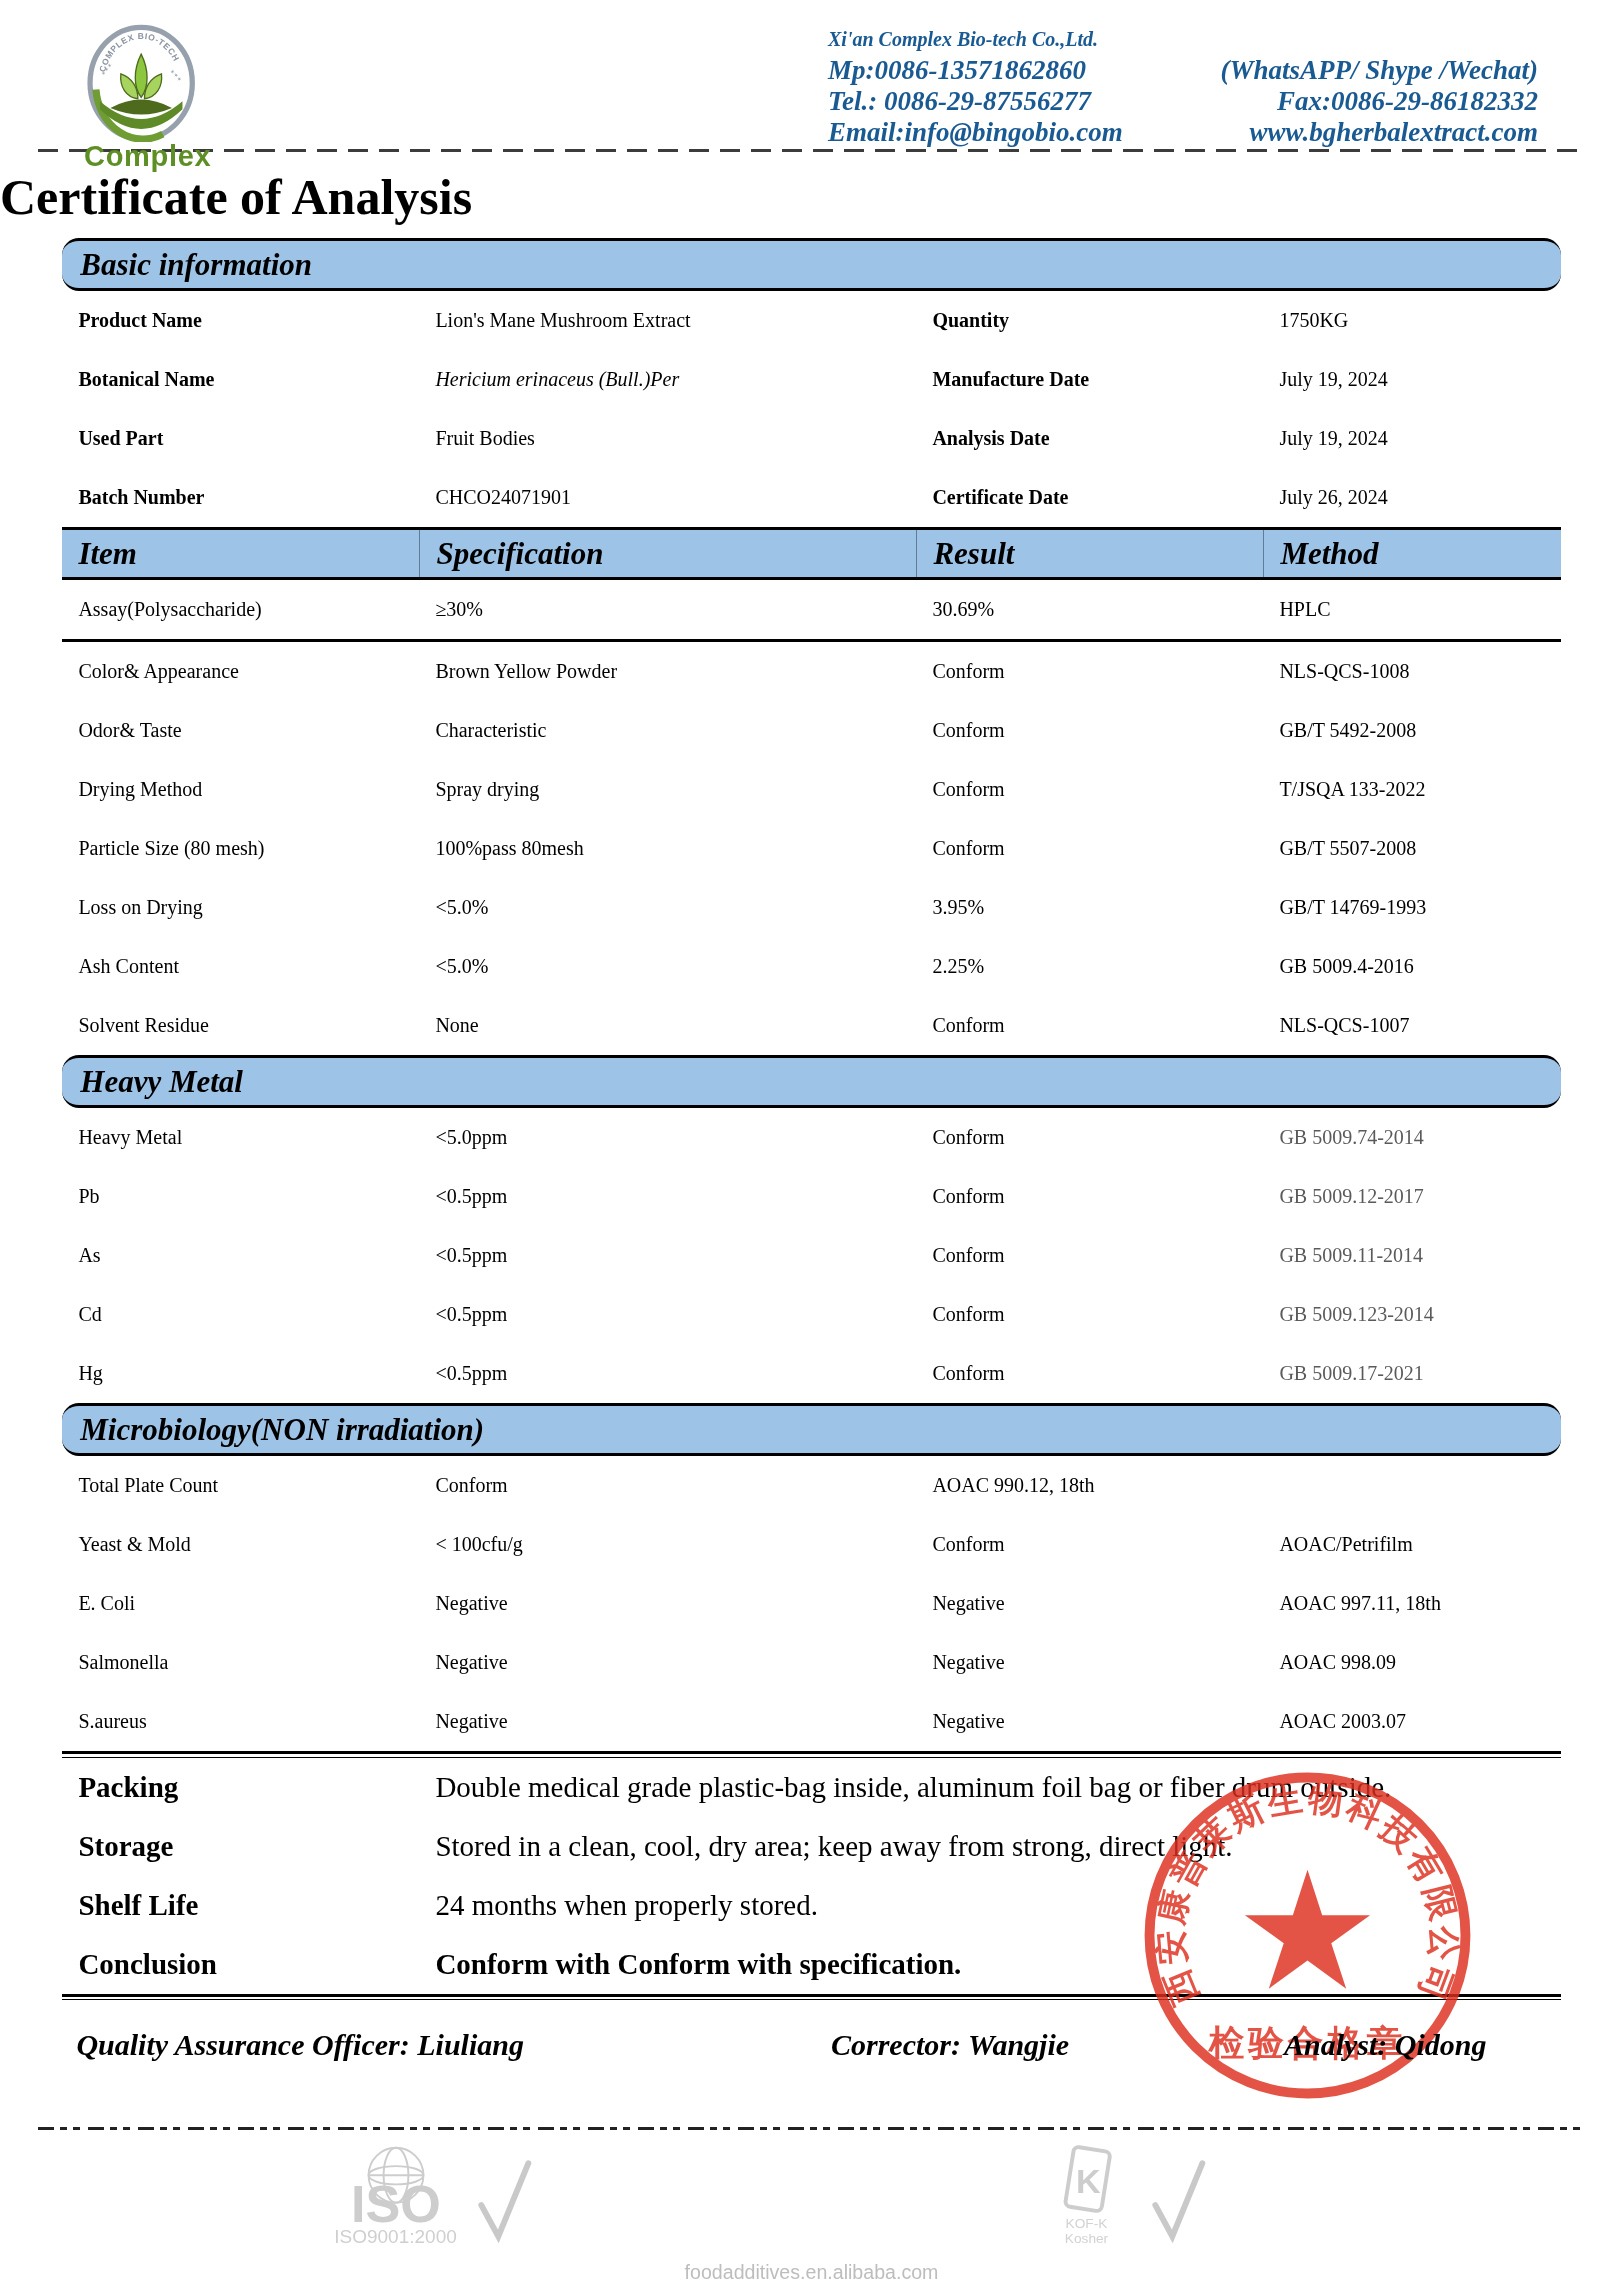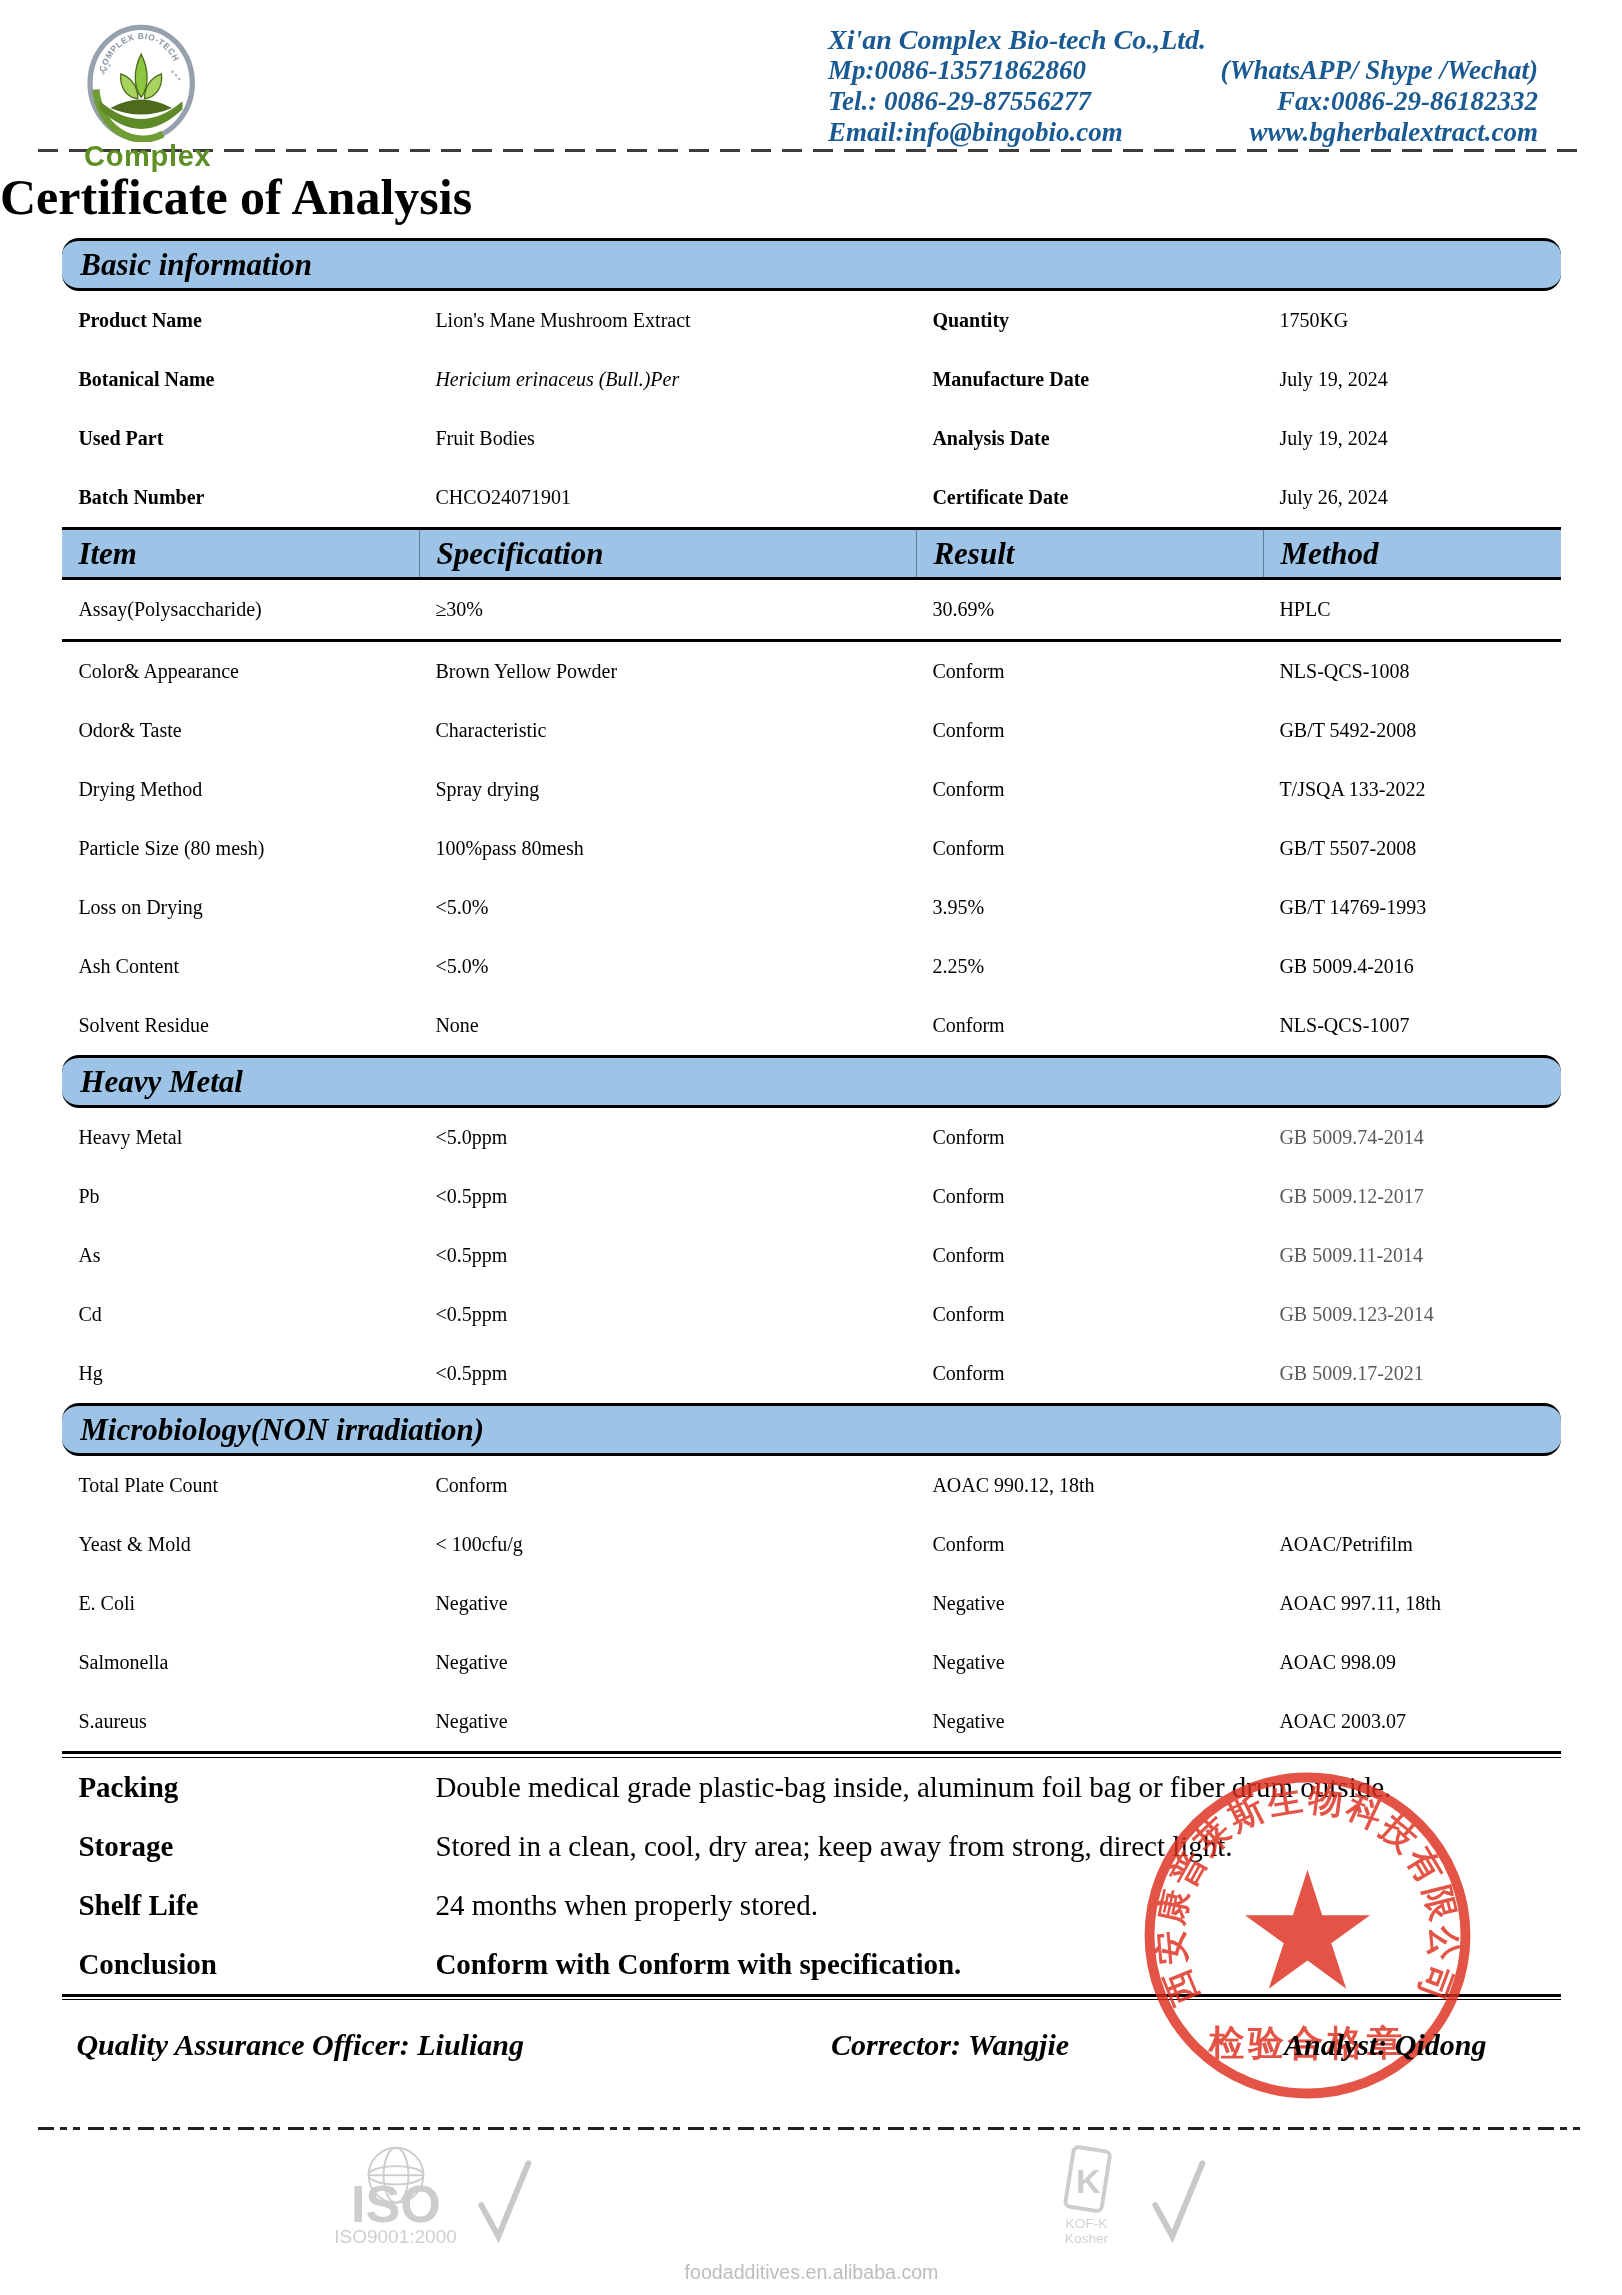--- a/index.html
+++ b/index.html
@@ -5,21 +5,21 @@
   html,body{margin:0;padding:0;background:#ffffff;}
   .page{position:relative;width:1623px;height:2295px;background:#fff;overflow:hidden;
         font-family:"Liberation Serif","DejaVu Serif",serif;color:#000;}
 
   
   .letterhead{height:149px;padding:23.6px 85px 0 84px;box-sizing:border-box;display:flex;}
   .logo{width:115px;text-align:center;}
   .logo-brand{font-family:"Liberation Sans","DejaVu Sans",sans-serif;font-weight:bold;
               font-size:29px;color:#5d8f25;letter-spacing:0.7px;margin-top:-3.9px;}
   .company-info{margin-left:auto;width:710px;color:#1a5a93;font-style:italic;font-weight:bold;}
-  .company-name{font-size:28px;line-height:31px;font-family:Liberation Serif, serif;}
+  .company-name{font-size:20px;line-height:31px;font-family:Liberation Serif, serif;}
   .contact-row{display:flex;justify-content:space-between;font-size:27px;line-height:31px;}
 
   .rule-dashed{margin:0 38px;height:3.3px;
     background:repeating-linear-gradient(90deg,#3c3c3c 0 19.6px,transparent 19.6px 31px);}
 
   .title{margin:17px 0 13px;text-align:left;font-size:50px;line-height:56px;font-weight:bold;}
 
   
   .doc{margin:0 62px;}
   .section-bar{height:47px;background:#9dc3e6;border-top:3.3px solid #000;border-bottom:3.3px solid #000;

